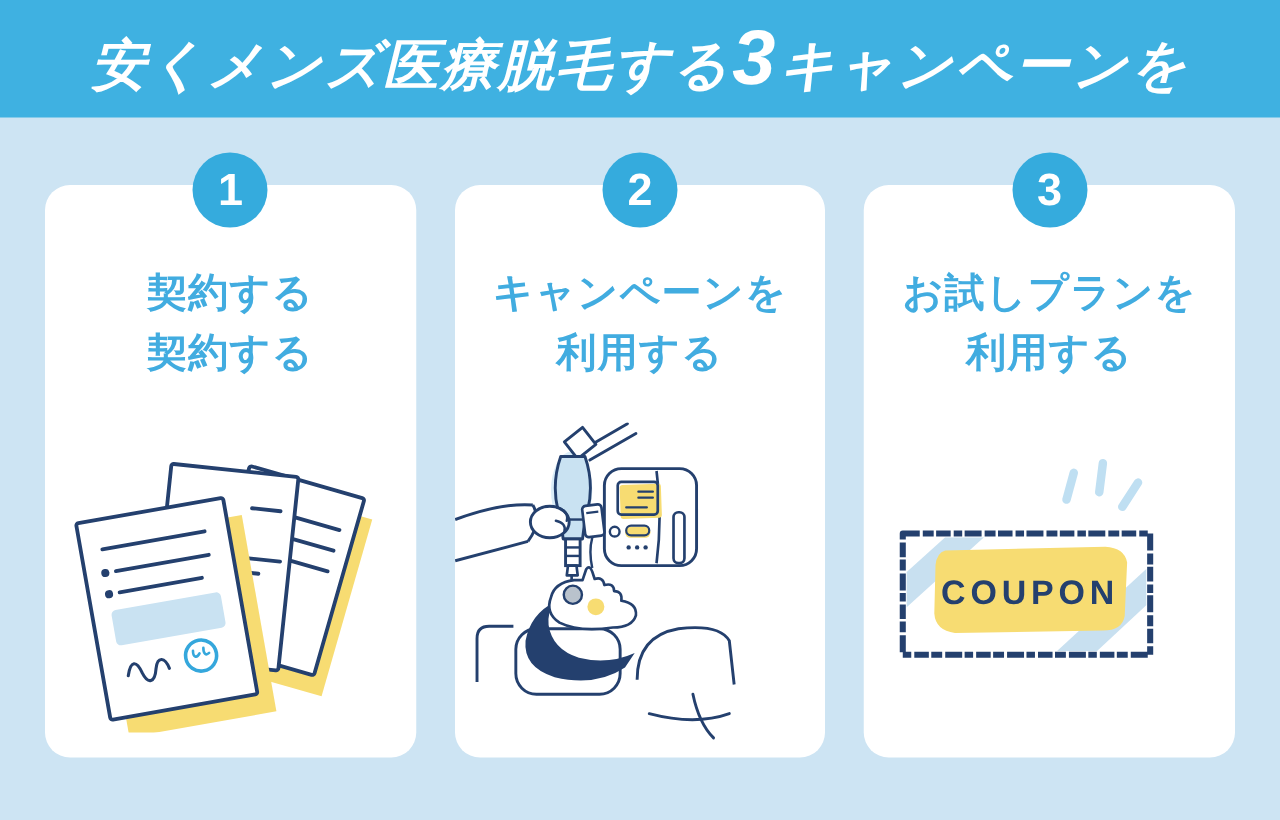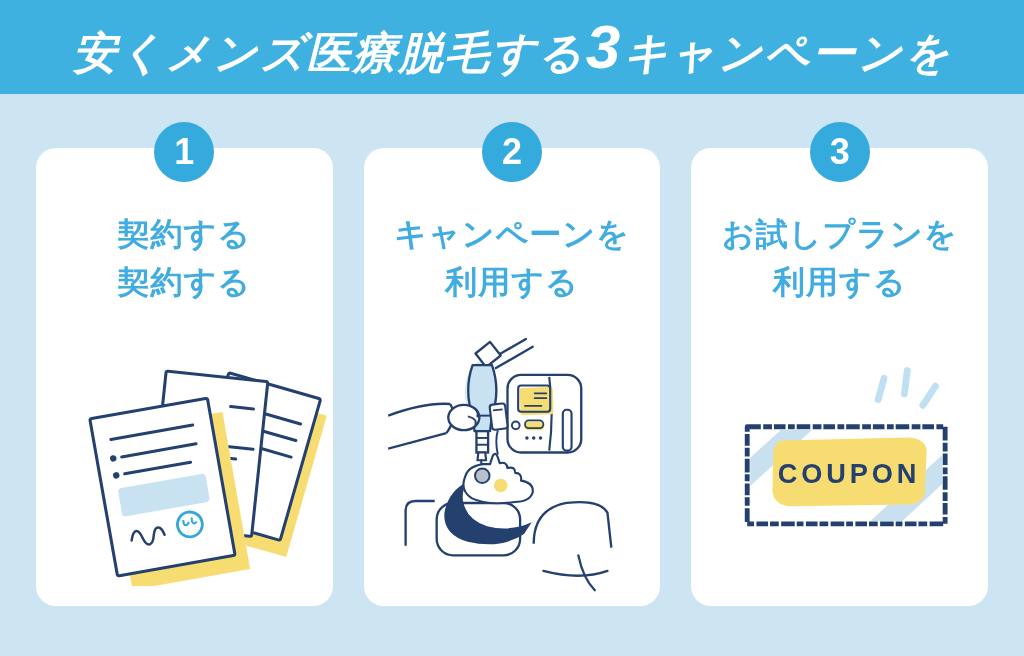--- a/index.html
+++ b/index.html
@@ -41,21 +41,21 @@
   }
   .card-title{
     margin-top:36px; height:148px; width:100%;
     display:flex; flex-direction:column; justify-content:center; align-items:center;
     color:var(--heading-text); font-size:32px; font-weight:bold;
     line-height:48px; text-align:center; letter-spacing:1px;
   }
   .card-title .line{ display:block; }
   .card-illus{
     flex:1; width:100%;
-    display:flex; align-items:center; justify-content:flex-end;
+    display:flex; align-items:center; justify-content:flex-start;
     overflow:hidden;
   }
   svg{ display:block; }
 </style>
 </head>
 <body>
 
 <div class="header">
   <h1 class="title">
       <span>安くメンズ医療脱毛する</span>

